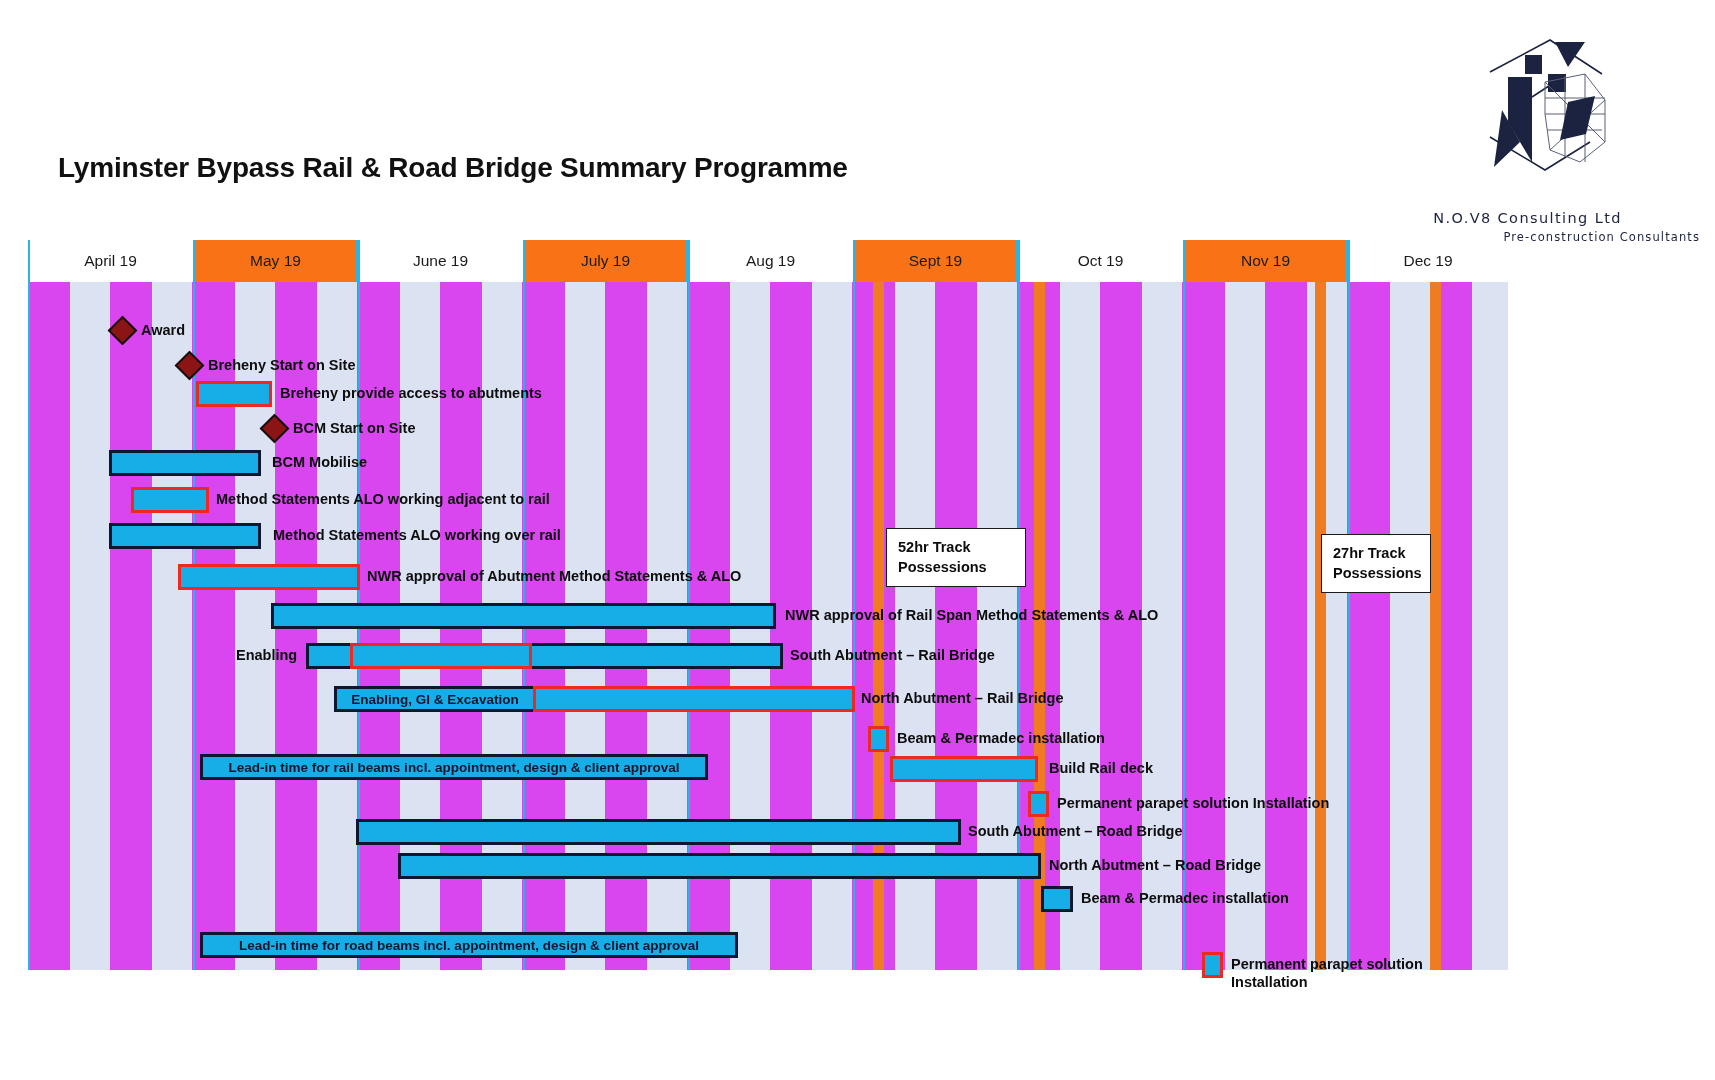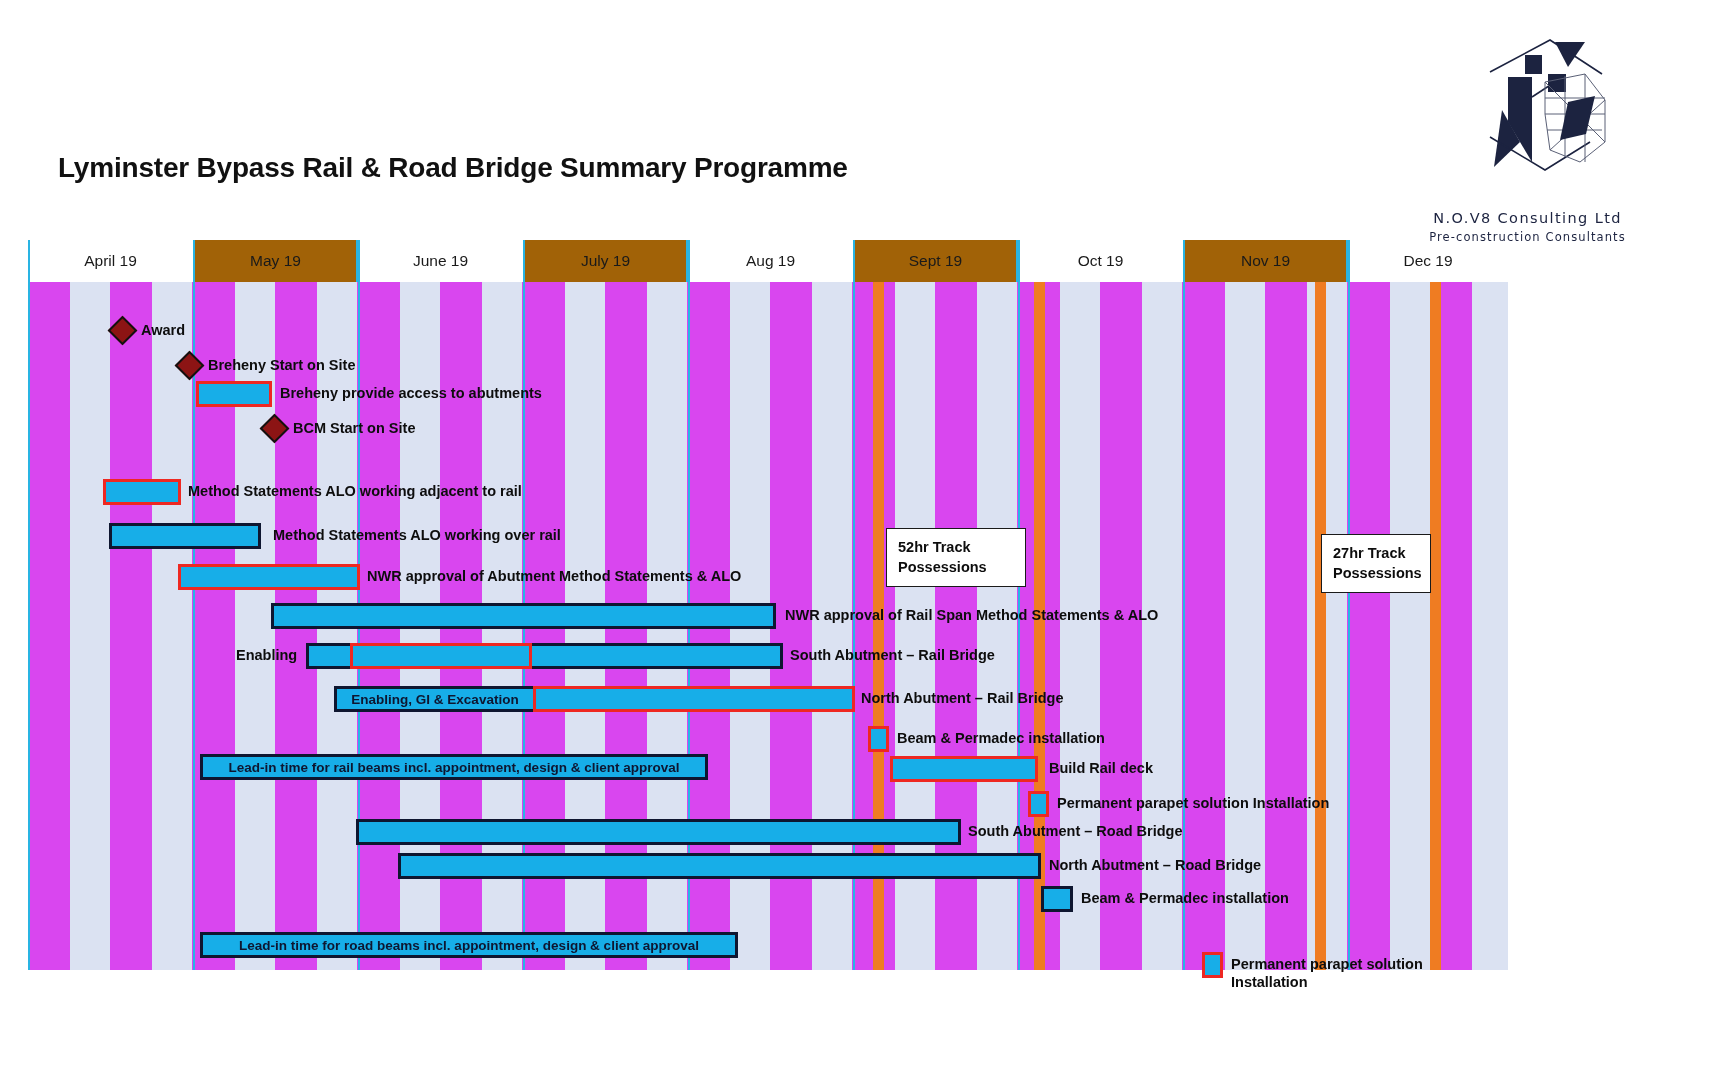--- a/index.html
+++ b/index.html
@@ -37,41 +37,41 @@
   #logo-name {
     position: absolute; left: 0; top: 188px; width: 345px;
     text-align: center;
     font-family: "DejaVu Sans", sans-serif;
     font-size: 14.5px; letter-spacing: 1.4px;
     color: #1c2340; font-weight: 500;
     white-space: nowrap;
   }
   #logo-sub {
     position: absolute; left: 0; top: 208px; width: 345px;
-    text-align: center;
+    text-align: right;
     font-family: "DejaVu Sans", sans-serif;
     font-size: 11.5px; letter-spacing: 1.1px;
     color: #1c2340; font-weight: 500;
     white-space: nowrap;
   }
 
   
   #chart {
     position: absolute;
     left: 28px; top: 240px;
     width: 1480px; height: 730px;
   }
   #months { position: absolute; left: 0; top: 0; width: 100%; height: 42px; }
   .month-cell {
     position: absolute; top: 0; height: 42px;
     display: flex; align-items: center; justify-content: center;
     font-size: 15.5px; font-weight: 500; color: #1a1a1a;
     white-space: nowrap;
   }
-  .month-cell.shaded { background: #a16207; border-left: 2px solid #29b4e3; border-right: 2px solid #29b4e3; }
+  .month-cell.shaded { background: #f97316; border-left: 2px solid #29b4e3; border-right: 2px solid #29b4e3; }
 
   #plot {
     position: absolute; left: 0; top: 42px;
     width: 1480px; height: 688px;
     background: #d946ef;
     padding-left: 48px;
   }
   .band { position: absolute; top: 0; height: 100%; background: #dbe2f2; }
   .vline { position: absolute; top: -42px; width: 2px; height: 730px; background: #29b4e3; }
   .possession-line { position: absolute; top: 0; width: 11px; height: 100%; background: #ef7c22; }
@@ -243,22 +243,26 @@
       <div class="row" style="top:99px;">
         <div class="bar ol-red" style="left:168px; width:76px;"></div>
         <div class="row-label right" style="left:252px;">Breheny provide access to abutments</div>
       </div>
 
       <div class="row" style="top:134px;">
         <div class="milestone" style="left:236px;"></div>
         <div class="row-label right" style="left:265px;">BCM Start on Site</div>
       </div>
 
-
-      <div class="row" style="top:197px;">
+      <div class="row" style="top:168px;">
+        <div class="bar ol-black" style="left:81px; width:152px;"></div>
+        <div class="row-label right" style="left:244px;">BCM Mobilise</div>
+      </div>
+
+      <div class="row" style="top:205px;margin-left:28px;">
         <div class="bar ol-red" style="left:75px; width:78px;"></div>
         <div class="row-label right" style="left:160px;">Method Statements ALO working adjacent to rail</div>
       </div>
 
       <div class="row" style="top:241px;">
         <div class="bar ol-black" style="left:81px; width:152px;"></div>
         <div class="row-label right" style="left:245px;">Method Statements ALO working over rail</div>
       </div>
 
       <div class="row" style="top:282px;">

